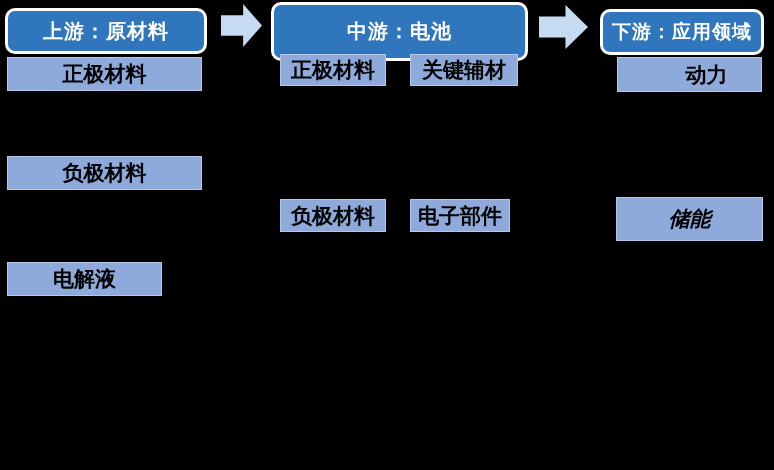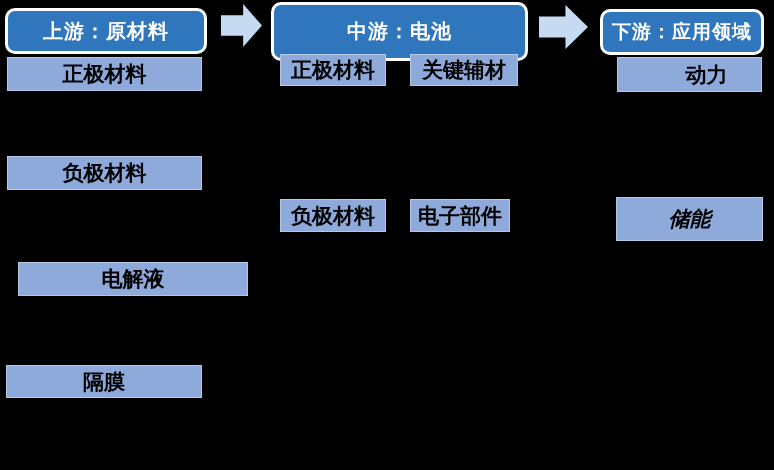--- a/index.html
+++ b/index.html
@@ -52,21 +52,21 @@
   
   #hdr-up   { left: 5px;   top: 2px;   width: 202px; height: 46px; margin-top: 6px; }
   #hdr-mid  { left: 271px; top: 2px;   width: 257px; height: 59px; }
   #hdr-down { left: 600px; top: 3px;   width: 164px; height: 46px; font-size: 19px; margin-top: 6px; }
 
   #arrow-1  { left: 221px; top: 4px;   width: 41px;  height: 43px; }
   #arrow-2  { left: 539px; top: 5px;   width: 49px;  height: 44px; }
 
   #b-up-1   { left: 7px;   top: 57px;  width: 195px; height: 34px; }
   #b-up-2   { left: 7px;   top: 156px; width: 195px; height: 34px; }
-  #b-up-3   { left: 18px;   top: 262px; width: 230px; height: 34px; }
+  #b-up-3   { left: 7px;   top: 262px; width: 155px; height: 34px; }
   #b-up-4   { left: 6px;   top: 365px; width: 196px; height: 33px; }
 
   #b-mid-1  { left: 280px; top: 54px;  width: 106px; height: 32px; }
   #b-mid-2  { left: 410px; top: 54px;  width: 108px; height: 32px; }
   #b-mid-3  { left: 280px; top: 199px; width: 106px; height: 33px; }
   #b-mid-4  { left: 410px; top: 199px; width: 100px; height: 33px; }
 
   #b-down-1 { left: 617px; top: 57px;  width: 145px; height: 35px; padding-left: 34px; }
   #b-down-2 { left: 616px; top: 197px; width: 147px; height: 44px; font-style: italic; }
 </style>
@@ -84,21 +84,20 @@
   <div class="arrow" id="arrow-1"></div>
 
   <div class="arrow" id="arrow-2"></div>
 
   <div class="box" id="b-up-1">正极材料</div>
 
   <div class="box" id="b-up-2">负极材料</div>
 
   <div class="box" id="b-up-3">电解液</div>
 
-  <div class="box" id="b-up-4">隔膜</div>
 
   <div class="box" id="b-mid-1">正极材料</div>
 
   <div class="box" id="b-mid-2">关键辅材</div>
 
   <div class="box" id="b-mid-3">负极材料</div>
 
   <div class="box" id="b-mid-4">电子部件</div>
 
   <div class="box" id="b-down-1">动力</div>

